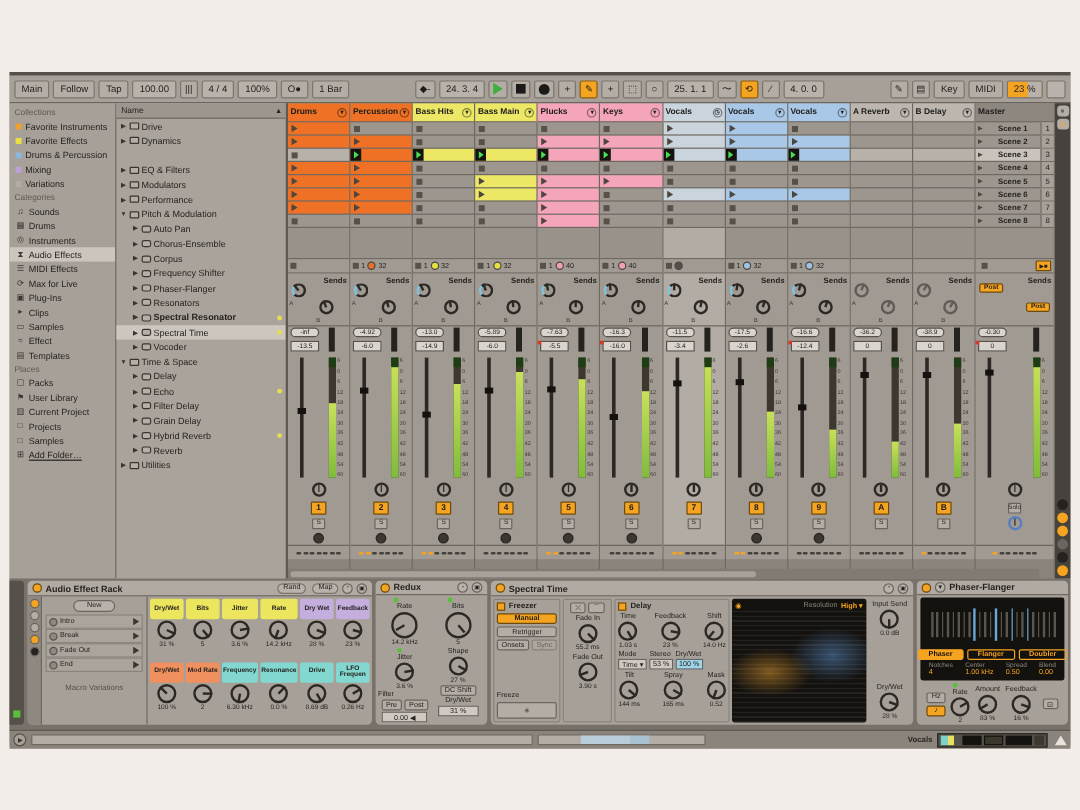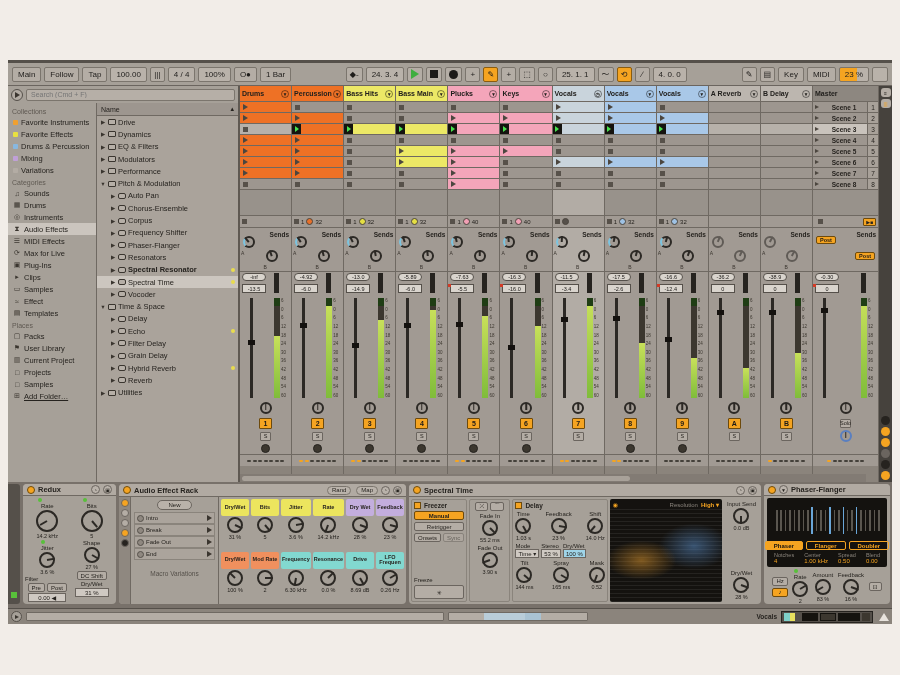--- a/index.html
+++ b/index.html
@@ -218,24 +218,20 @@
     <div class="tb-btn tb-icon">✎</div>
     <div class="tb-btn tb-icon">▤</div>
     <div class="tb-btn">Key</div>
     <div class="tb-btn">MIDI</div>
     <div class="tb-box" style="background:linear-gradient(90deg,#f5a421 0 60%,#b9b2aa 60%);">23 %</div>
     <div class="tb-box" style="width:16px;"></div>
   </div>
 
   <div class="main">
     <div class="browser">
-      <div class="b-top">
-        <div class="b-circle"></div>
-        <input class="b-search" placeholder="Search (Cmd + F)" style="">
-      </div>
       <div class="b-body">
         <div class="b-side" id="b-side">
             <div class="side-hdr">Collections</div>
             <div class="side-item">
               <span class="dot-sq" style="background: rgb(240, 160, 48);"></span>
               <span>Favorite Instruments</span>
             </div>
             <div class="side-item">
               <span class="dot-sq" style="background: rgb(232, 225, 64);"></span>
               <span>Favorite Effects</span>
@@ -332,21 +328,21 @@
               <div class="f-item" style="padding-left: 3px;">
                 <span class="f-arrow">▶</span>
                 <span class="f-folder"></span>
                 <span>Drive</span>
               </div>
               <div class="f-item" style="padding-left: 3px;">
                 <span class="f-arrow">▶</span>
                 <span class="f-folder"></span>
                 <span>Dynamics</span>
               </div>
-              <div class="f-item" style="padding-left: 3px;">
+              <div class="f-item" style="padding-left: 3px; margin-top: 12px;">
                 <span class="f-arrow">▶</span>
                 <span class="f-folder"></span>
                 <span>EQ &amp; Filters</span>
               </div>
               <div class="f-item" style="padding-left: 3px;">
                 <span class="f-arrow">▶</span>
                 <span class="f-folder"></span>
                 <span>Modulators</span>
               </div>
               <div class="f-item" style="padding-left: 3px;">
@@ -1663,75 +1659,20 @@
       <div class="rs-ci" style="background:#6b655f;"></div>
       <div class="rs-ci" style="background:#26231f;"></div>
       <div class="rs-ci" style="background:#f5a421;"></div>
     </div>
   </div>
 
   <div class="devices">
     <div class="devstrip">
         <b></b>
       </div>
-
-    <div class="device" id="redux">
-      <div class="d-hdr">
-        <span class="d-led"></span>
-        <span>Redux</span>
-        <span class="d-ci mleft">◔</span>
-        <span class="d-ci">▣</span>
-      </div>
-      <div class="rx-body" id="rx-body">
-          <div class="rx-col">
-            <div class="kcell">
-              <span class="kled"></span>
-              <span class="kcap">Rate</span>
-              <span class="knob" style="height: 22px; width: 22px; --a: 60deg;">
-                <i></i>
-              </span>
-              <span class="m-val">14.2 kHz</span>
-            </div>
-            <div class="kcell">
-              <span class="kled"></span>
-              <span class="kcap">Jitter</span>
-              <span class="knob" style="--a: -100deg;">
-                <i></i>
-              </span>
-              <span class="m-val">3.6 %</span>
-            </div>
-            <span class="kcap" style="align-self: flex-start;">Filter</span>
-            <div style="display: flex; gap: 2px;">
-              <span class="gbtn">Pre</span>
-              <span class="gbtn">Post</span>
-            </div>
-            <span class="gbox" style="width: 38px;">0.00 ◀</span>
-          </div>
-          <div class="rx-col">
-            <div class="kcell">
-              <span class="kled"></span>
-              <span class="kcap">Bits</span>
-              <span class="knob" style="height: 22px; width: 22px; --a: -40deg;">
-                <i></i>
-              </span>
-              <span class="m-val">5</span>
-            </div>
-            <div class="kcell">
-              <span class="kcap">Shape</span>
-              <span class="knob" style="--a: -60deg;">
-                <i></i>
-              </span>
-              <span class="m-val">27 %</span>
-            </div>
-            <span class="gbtn">DC Shift</span>
-            <span class="kcap">Dry/Wet</span>
-            <span class="gbox" style="width: 34px;">31 %</span>
-          </div>
-        </div>
-    </div>
 
     <div class="device" id="rack">
       <div class="d-hdr">
         <span class="d-led"></span>
         <span>Audio Effect Rack</span>
         <span class="d-hbtn mleft">Rand</span>
         <span class="d-hbtn">Map</span>
         <span class="d-ci">◔</span>
         <span class="d-ci">▣</span>
       </div>
@@ -1849,20 +1790,75 @@
             </div>
             <div class="macro">
               <div class="m-label" style="background: rgb(130, 216, 208);">LFO Frequen</div>
               <span class="knob" style="--a: -120deg;">
                 <i></i>
               </span>
               <span class="m-val">0.26 Hz</span>
             </div>
           </div>
       </div>
+    </div>
+
+    <div class="device" id="redux">
+      <div class="d-hdr">
+        <span class="d-led"></span>
+        <span>Redux</span>
+        <span class="d-ci mleft">◔</span>
+        <span class="d-ci">▣</span>
+      </div>
+      <div class="rx-body" id="rx-body">
+          <div class="rx-col">
+            <div class="kcell">
+              <span class="kled"></span>
+              <span class="kcap">Rate</span>
+              <span class="knob" style="height: 22px; width: 22px; --a: 60deg;">
+                <i></i>
+              </span>
+              <span class="m-val">14.2 kHz</span>
+            </div>
+            <div class="kcell">
+              <span class="kled"></span>
+              <span class="kcap">Jitter</span>
+              <span class="knob" style="--a: -100deg;">
+                <i></i>
+              </span>
+              <span class="m-val">3.6 %</span>
+            </div>
+            <span class="kcap" style="align-self: flex-start;">Filter</span>
+            <div style="display: flex; gap: 2px;">
+              <span class="gbtn">Pre</span>
+              <span class="gbtn">Post</span>
+            </div>
+            <span class="gbox" style="width: 38px;">0.00 ◀</span>
+          </div>
+          <div class="rx-col">
+            <div class="kcell">
+              <span class="kled"></span>
+              <span class="kcap">Bits</span>
+              <span class="knob" style="height: 22px; width: 22px; --a: -40deg;">
+                <i></i>
+              </span>
+              <span class="m-val">5</span>
+            </div>
+            <div class="kcell">
+              <span class="kcap">Shape</span>
+              <span class="knob" style="--a: -60deg;">
+                <i></i>
+              </span>
+              <span class="m-val">27 %</span>
+            </div>
+            <span class="gbtn">DC Shift</span>
+            <span class="kcap">Dry/Wet</span>
+            <span class="gbox" style="width: 34px;">31 %</span>
+          </div>
+        </div>
     </div>
 
     <div class="device" id="spectral">
       <div class="d-hdr">
         <span class="d-led"></span>
         <span>Spectral Time</span>
         <span class="d-ci mleft">◔</span>
         <span class="d-ci">▣</span>
       </div>
       <div class="sp-body" id="sp-body">

